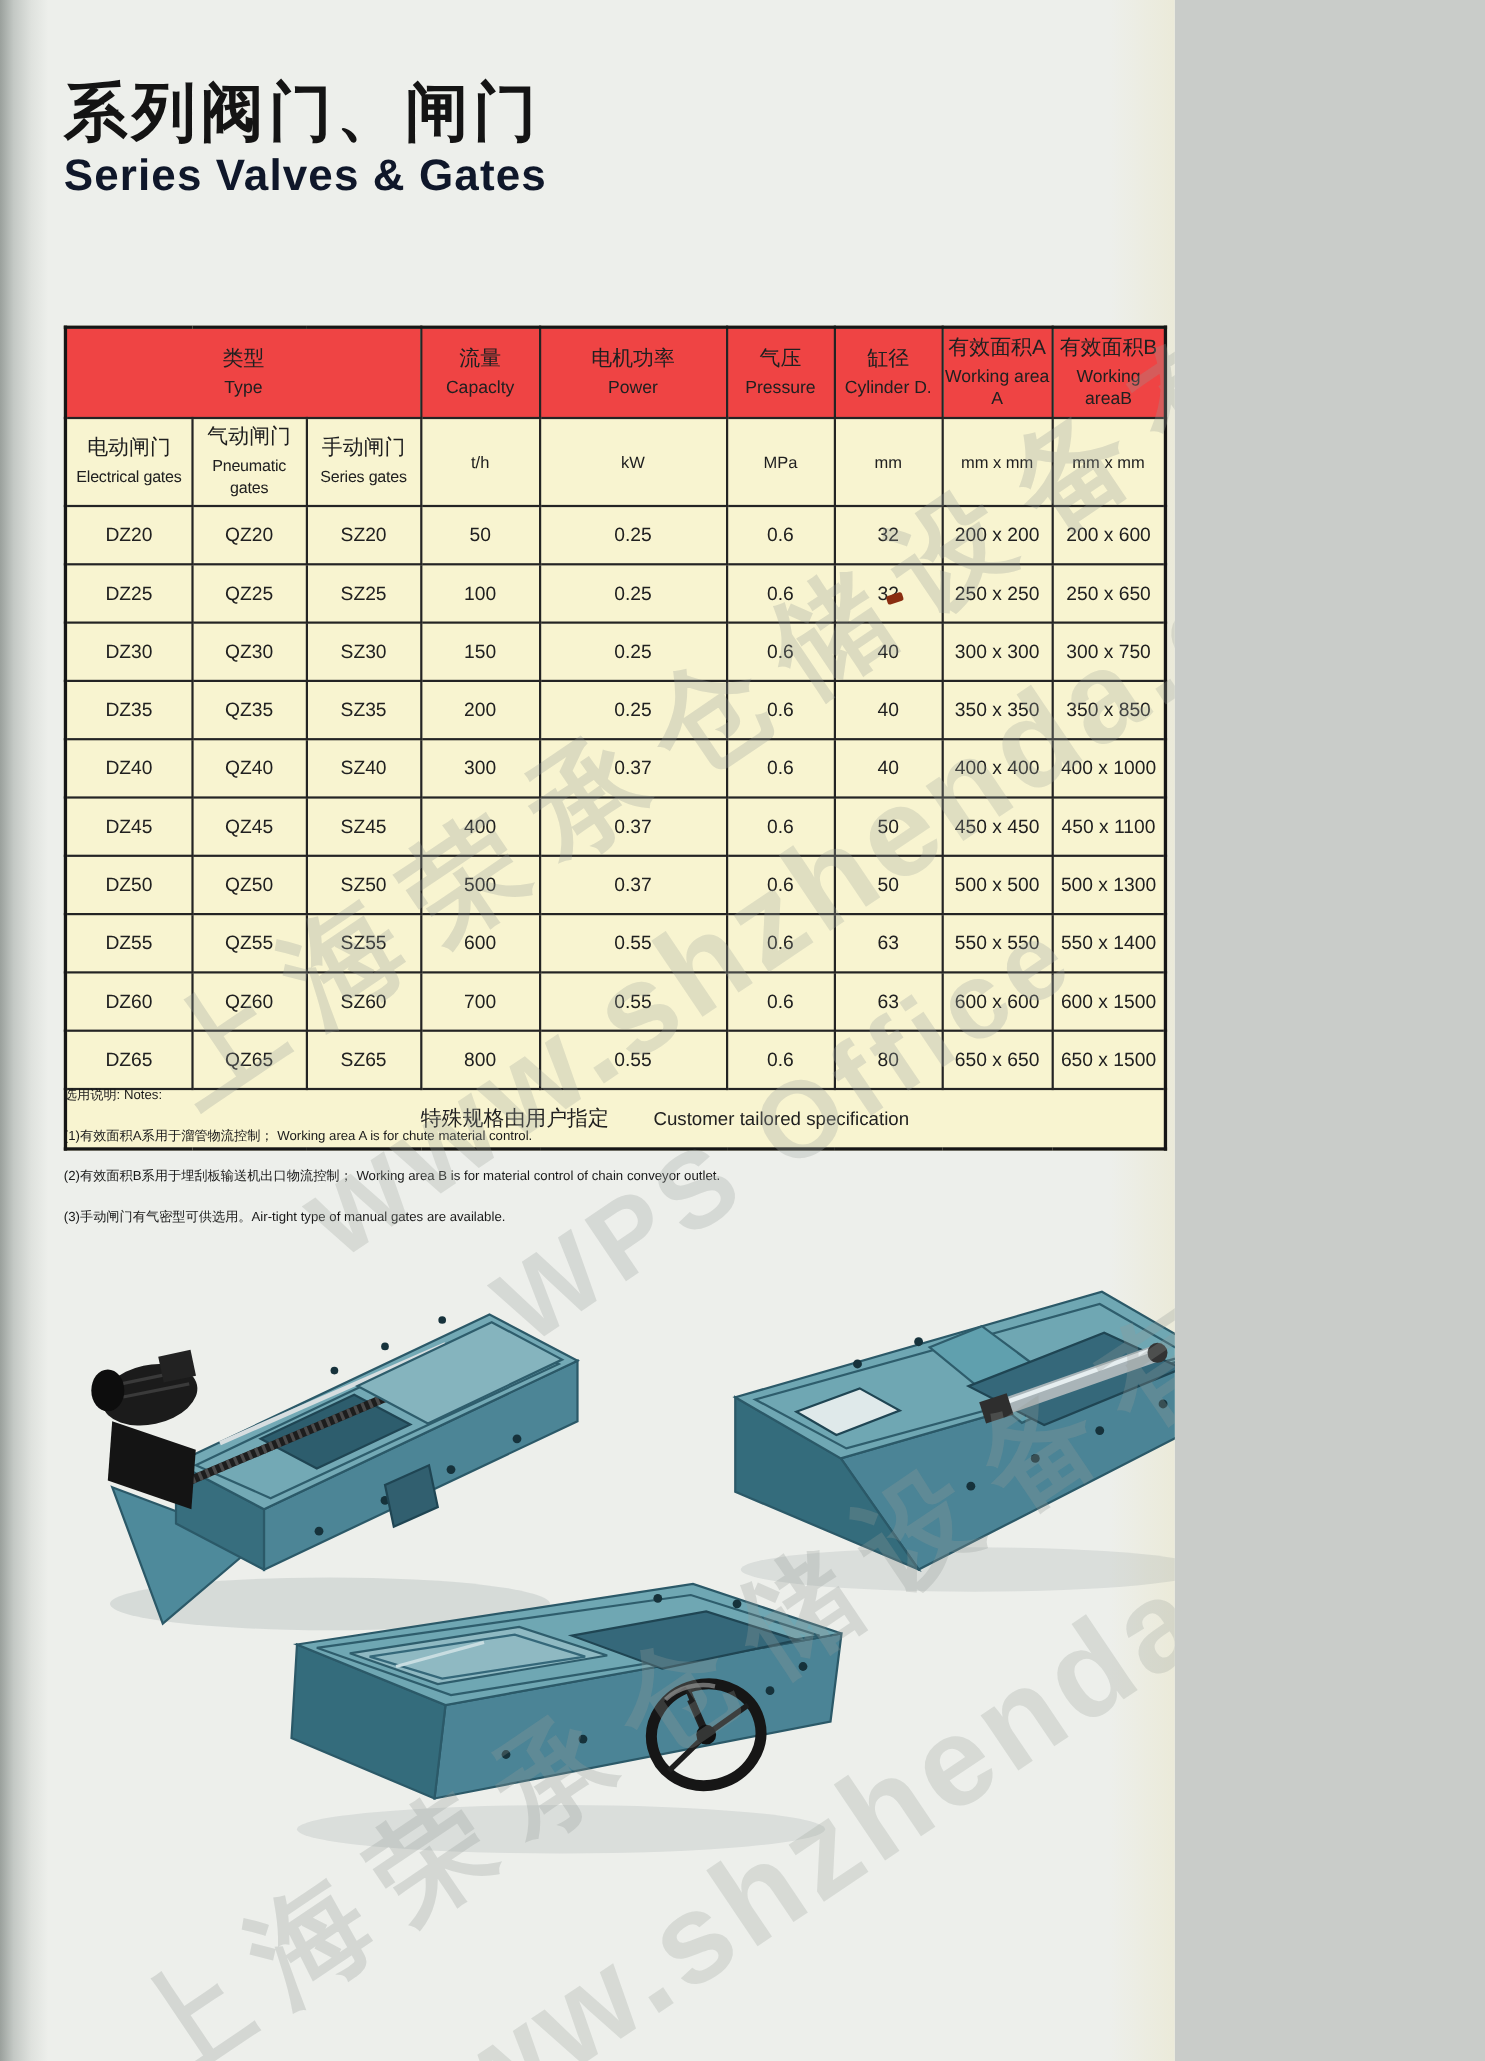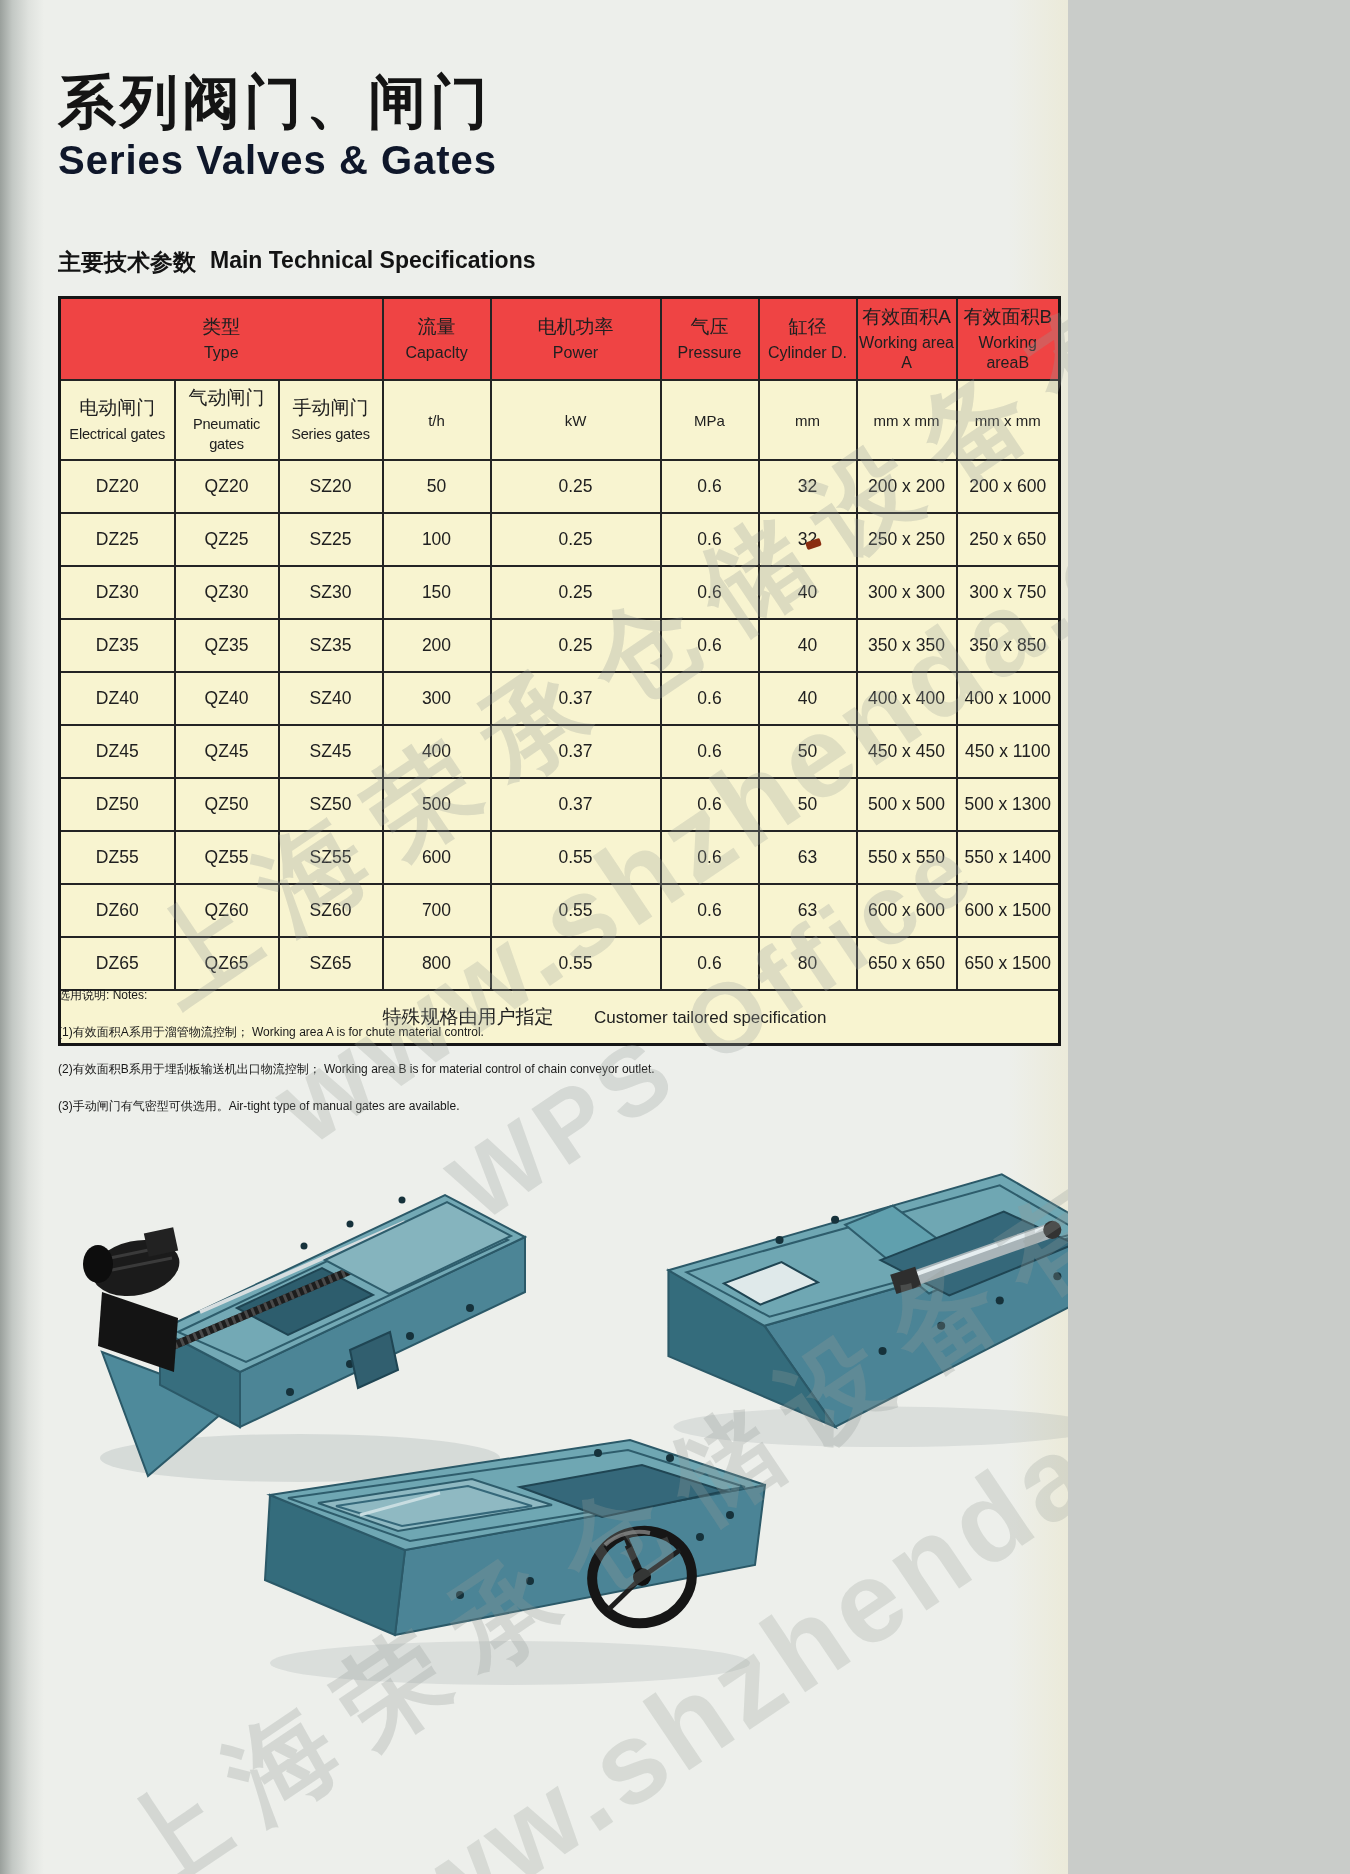--- a/index.html
+++ b/index.html
@@ -64,24 +64,20 @@
 <body>
 
 <div class="page">
 
   <div class="spine"></div>
   <div class="right-strip"></div>
 
   <div class="title-zh">系列阀门、闸门</div>
   <div class="title-en">Series Valves &amp; Gates</div>
 
-  <div class="section-title">
-    <span>主要技术参数</span>
-    <span>Main Technical Specifications</span>
-  </div>
 
   <table class="spec">
     <colgroup>
       <col style="width:115px">
         <col style="width:104px">
         <col style="width:104px">
       <col style="width:108px">
         <col style="width:170px">
         <col style="width:98px">
       <col style="width:98px">

